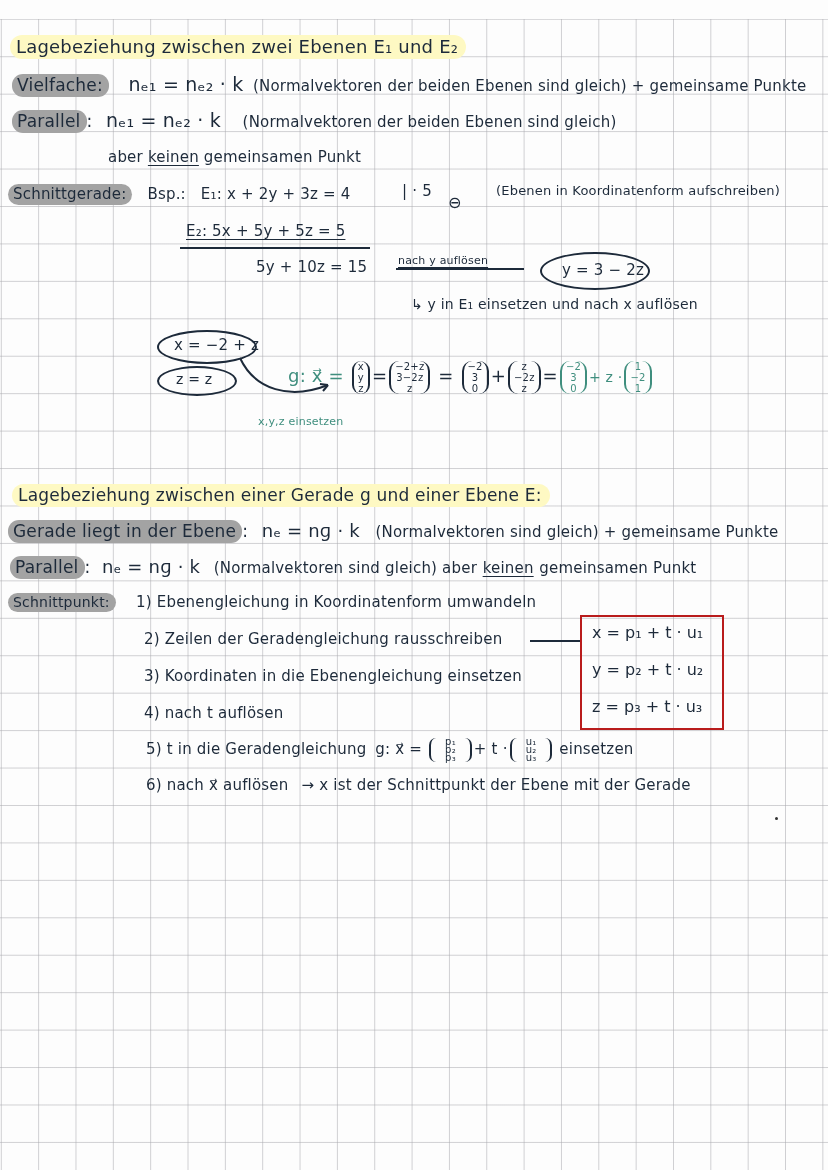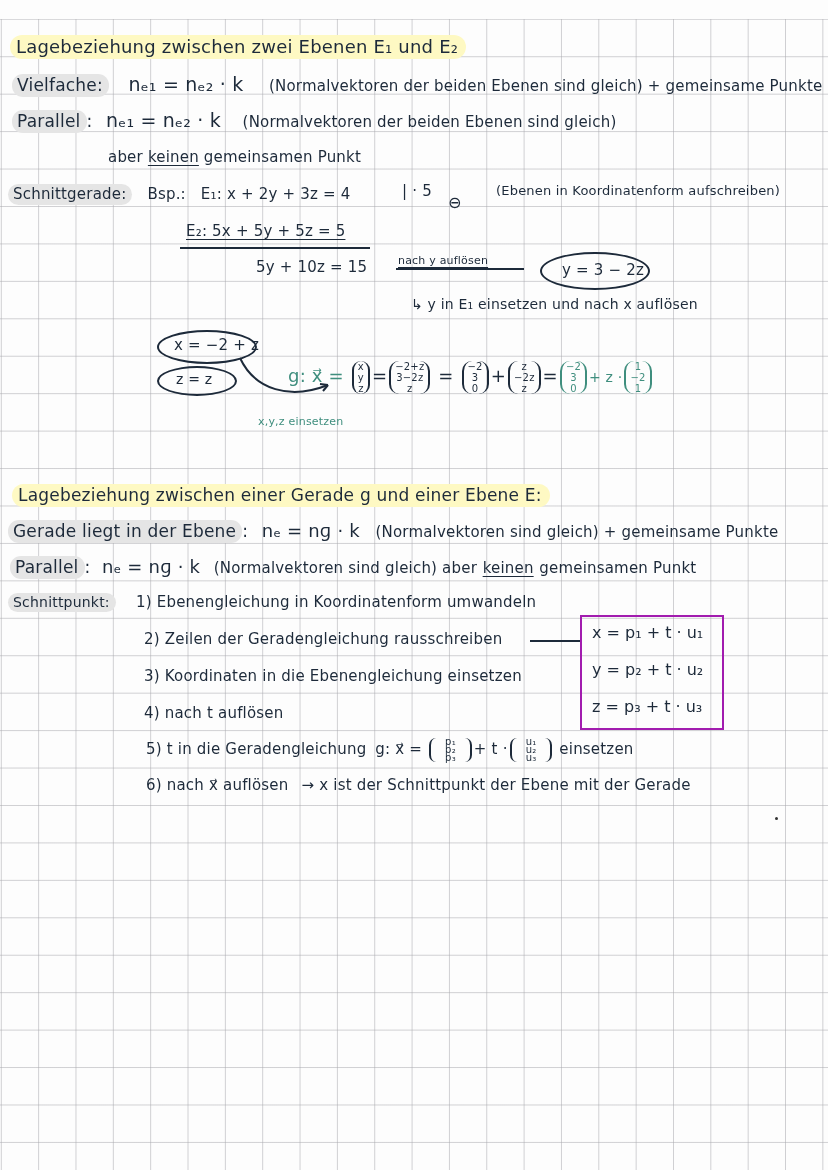--- a/index.html
+++ b/index.html
@@ -10,45 +10,45 @@
       linear-gradient(to right, rgba(170,170,175,0.55) 1.3px, transparent 1.3px),
       linear-gradient(to bottom, rgba(170,170,175,0.55) 1.3px, transparent 1.3px);
     background-size:37.35px 37.45px;
     background-position:0.8px 18.8px;
     font-family:"DejaVu Sans", sans-serif;
     color:#1d2a3a;
   }
   .page-top { position:absolute; left:0; top:0; width:828px; height:19px; background:#fdfdfd; }
   .ln { position:absolute; white-space:nowrap; font-size:17px; line-height:22px; letter-spacing:0.2px; }
   .hl-pink { background:#fef9c3; border-radius:12px; padding:1px 8px 2px 6px; }
-  .hl-teal { background:#e5e5e5; border-radius:11px; padding:1px 6px 2px 5px; }
+  .hl-teal { background:#a3a3a3; border-radius:11px; padding:1px 6px 2px 5px; }
   .u { text-decoration:underline; text-underline-offset:3px; }
   .teal { color:#3f8e7e; }
   .oval { position:absolute; border:2.3px solid #1d2a3a; border-radius:50%; }
   .eqline { position:absolute; height:2px; background:#1d2a3a; }
   .vec { display:inline-flex; flex-direction:column; align-items:center; justify-content:center;
          border-left:2px solid currentColor; border-right:2px solid currentColor;
          border-radius:10px; padding:0 4px; font-size:10px; line-height:11px; vertical-align:middle; margin:0 2px; }
   .vec.small { font-size:10px; line-height:8px; border-radius:7px; padding:0 14px; }
-  .box { position:absolute; left:580px; top:615px; width:140px; height:111px; border:2px solid #a21caf; }
+  .box { position:absolute; left:580px; top:615px; width:140px; height:111px; border:2px solid #b91c1c; }
   .box .row { position:absolute; left:10px; font-size:16px; white-space:nowrap; }
 </style>
 </head>
 <body>
 
 <div class="page-top"></div>
 
 <div class="ln" style="left:10px;top:36px;font-size:18px;">
   <span class="hl-pink">Lagebeziehung zwischen zwei Ebenen E₁ und E₂</span>
 </div>
 
 <div class="ln" style="left:12px;top:73px;">
   <span class="hl-teal">Vielfache:</span>
   <span style="margin-left:14px;font-size:19px;">nₑ₁ = nₑ₂ · k</span>
-  <span style="margin-left:20px;font-size:15px;">(Normalvektoren der beiden Ebenen sind gleich) + gemeinsame Punkte</span>
+  <span style="margin-left:4px;font-size:15px;">(Normalvektoren der beiden Ebenen sind gleich) + gemeinsame Punkte</span>
 </div>
 
 <div class="ln" style="left:12px;top:109px;">
   <span class="hl-teal">Parallel</span><span>:</span>
   <span style="margin-left:8px;font-size:19px;">nₑ₁ = nₑ₂ · k</span>
   <span style="margin-left:16px;font-size:15px;">(Normalvektoren der beiden Ebenen sind gleich)</span>
 </div>
 
 <div class="ln" style="left:108px;top:146px;font-size:15px;">
   <span>aber</span>

